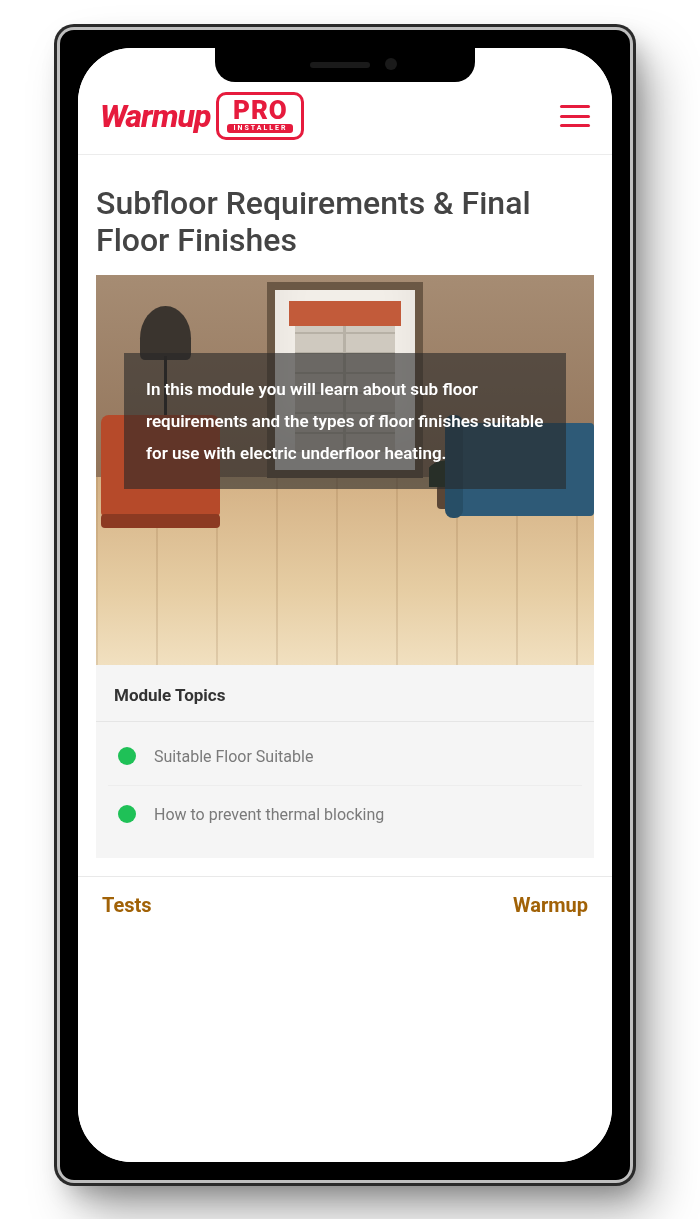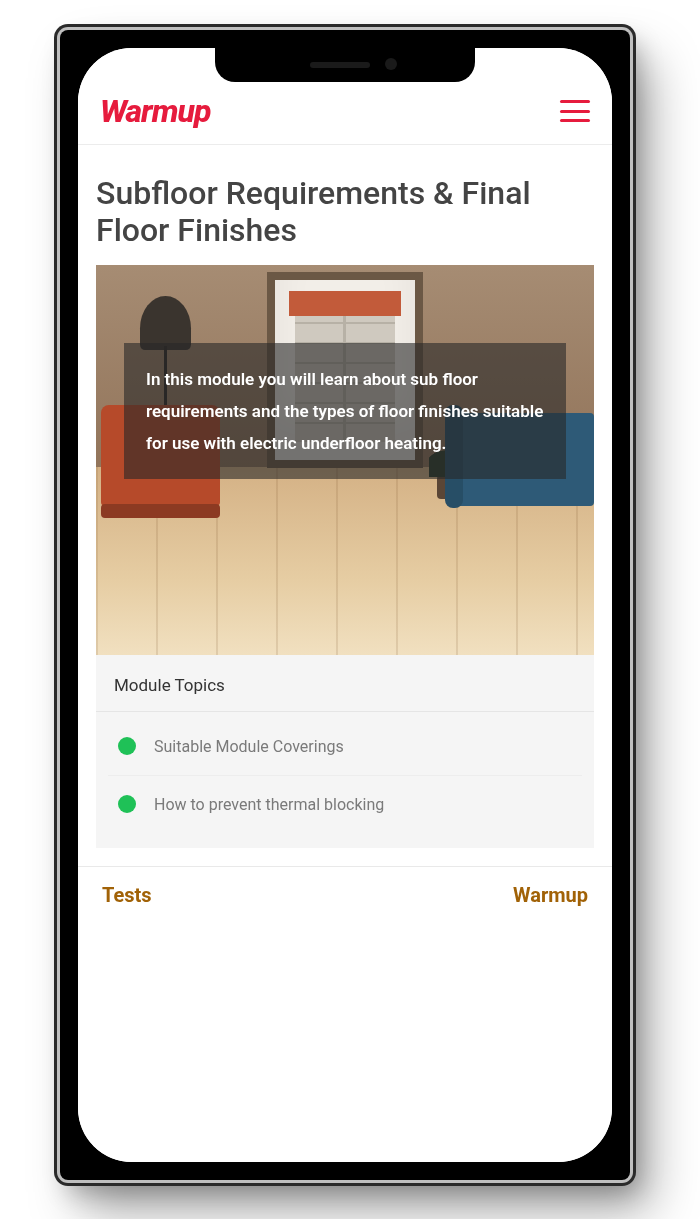--- a/index.html
+++ b/index.html
@@ -4,21 +4,21 @@
 <style>
   * { box-sizing: border-box; margin: 0; padding: 0; }
   html, body { width: 700px; height: 1219px; background: #ffffff; font-family: -apple-system, BlinkMacSystemFont, "Segoe UI", Roboto, "Helvetica Neue", Arial, sans-serif; }
   .stage { position: relative; width: 700px; height: 1219px; }
 
   
   .phone {
     position: absolute;
     left: 60px; top: 30px;
     width: 570px; height: 1150px;
-    border-radius: 8px;
+    border-radius: 14px;
     background: #000;
     box-shadow:
       0 0 0 3px #bfbfbf,
       0 0 0 6px #2a2a2a,
       20px 30px 50px rgba(0,0,0,0.35),
       8px 12px 24px rgba(0,0,0,0.25);
   }
   .screen {
     position: absolute;
     left: 18px; top: 18px; right: 18px; bottom: 18px;
@@ -134,21 +134,21 @@
 
   .hero .overlay {
     position:absolute; left:28px; right:28px; top:78px;
     background: rgba(40,40,40,.60);
     color:#fff; font-weight:600; font-size:17px; line-height:1.9;
     padding: 20px 22px;
   }
 
   .module-box { margin: 0 18px; background:#f5f5f5; }
   .module-head {
-    padding: 20px 18px 16px 18px; font-weight:400; color:#333; font-size:17px;
+    padding: 20px 18px 16px 18px; font-weight:700; color:#333; font-size:17px;
     border-bottom: 1px solid #e5e5e5;
   }
   .topics { padding: 6px 12px 14px 12px; }
   .topic {
     display:flex; gap:18px; align-items:flex-start;
     padding: 16px 10px;
     border-bottom: 1px solid #ededed;
     color:#7a7a7a; font-size:16px; line-height:1.6;
   }
   .topic:last-child{ border-bottom:none; }
@@ -169,20 +169,24 @@
 
   <div class="phone">
     <div class="screen">
       <div class="notch"></div>
 
       <div class="app">
 
         <div class="header">
           <div class="logo">
             <span class="logo-warmup">Warmup</span>
+            <span class="logo-pro">
+              <span class="pro-big">PRO</span>
+              <span class="pro-small">INSTALLER</span>
+            </span>
           </div>
           <div class="hamburger">
             <span></span>
               <span></span>
               <span></span>
           </div>
         </div>
 
         <div class="content">
           <h1 class="title">Subfloor Requirements &amp; Final Floor Finishes</h1>
@@ -204,21 +208,21 @@
               <div class="sofa"></div>
             </div>
             <div class="overlay">In this module you will learn about sub floor requirements and the types of floor finishes suitable for use with electric underfloor heating.</div>
           </div>
 
           <div class="module-box">
             <div class="module-head">Module Topics</div>
             <div class="topics">
               <div class="topic">
                 <span class="dot"></span>
-                <span>Suitable Module Coverings</span>
+                <span>Suitable Floor Suitable</span>
               </div>
               <div class="topic">
                 <span class="dot"></span>
                 <span>How to prevent thermal blocking</span>
               </div>
             </div>
           </div>
 
           <div class="bottombar">
             <span>Tests</span>

